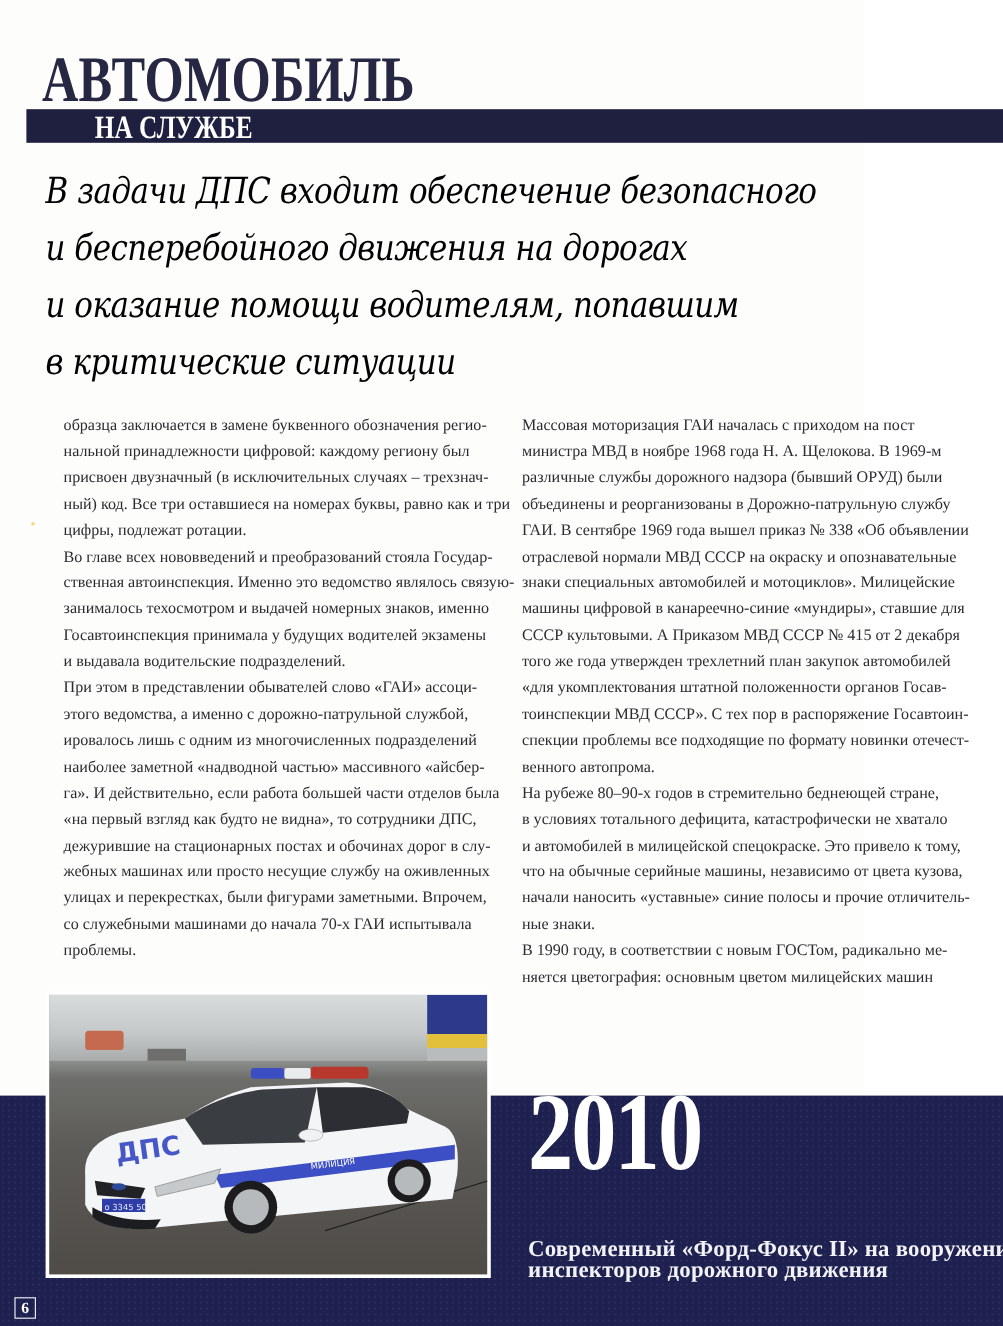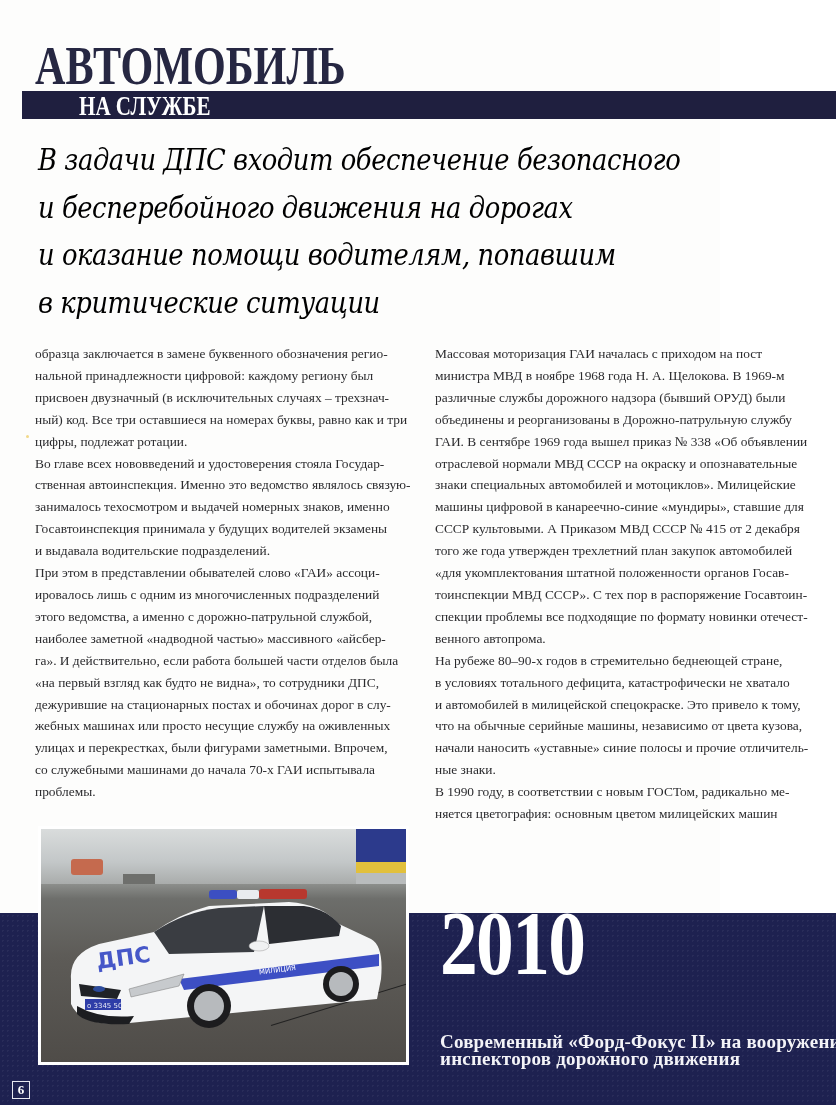--- a/index.html
+++ b/index.html
@@ -35,21 +35,21 @@
     letter-spacing: -0.5px;
   }
   .lead span { display: block; white-space: nowrap; transform: scaleX(0.86); transform-origin: left center; }
 
   
   .col {
     position: absolute; top: 343px;
     font-family: "Liberation Serif", serif; font-size: 13.4px; line-height: 21.9px;
     color: #2b2b2e;
   }
-  .col-left { left: 35px; width: 372px; }
+  .col-left { left: 53px; width: 372px; }
   .col-right { left: 435px; width: 380px; }
   .col .ln { display: block; white-space: nowrap; }
 
   .yellow-dot { position: absolute; left: 26px; top: 435px; width: 3px; height: 3px; background: #f2d98a; border-radius: 50%; }
 
   
   .band {
     position: absolute; left: 0; top: 913px; width: 836px; height: 192px;
     background: #1e2150;
     background-image: radial-gradient(rgba(255,255,255,0.05) 1px, transparent 1px);
@@ -125,28 +125,28 @@
   </div>
 
   <div class="yellow-dot"></div>
 
   <div class="col col-left">
     <span class="ln">образца заключается в замене буквенного обозначения регио-</span>
     <span class="ln">нальной принадлежности цифровой: каждому региону был</span>
     <span class="ln">присвоен двузначный (в исключительных случаях – трехзнач-</span>
     <span class="ln">ный) код. Все три оставшиеся на номерах буквы, равно как и три</span>
     <span class="ln">цифры, подлежат ротации.</span>
-    <span class="ln">Во главе всех нововведений и удостоверения стояла Государ-</span>
+    <span class="ln">Во главе всех нововведений и преобразований стояла Государ-</span>
     <span class="ln">ственная автоинспекция. Именно это ведомство являлось связую-</span>
     <span class="ln">занималось техосмотром и выдачей номерных знаков, именно</span>
     <span class="ln">Госавтоинспекция принимала у будущих водителей экзамены</span>
     <span class="ln">и выдавала водительские подразделений.</span>
     <span class="ln">При этом в представлении обывателей слово «ГАИ» ассоци-</span>
+    <span class="ln">этого ведомства, а именно с дорожно-патрульной службой,</span>
     <span class="ln">ировалось лишь с одним из многочисленных подразделений</span>
-    <span class="ln">этого ведомства, а именно с дорожно-патрульной службой,</span>
     <span class="ln">наиболее заметной «надводной частью» массивного «айсбер-</span>
     <span class="ln">га». И действительно, если работа большей части отделов была</span>
     <span class="ln">«на первый взгляд как будто не видна», то сотрудники ДПС,</span>
     <span class="ln">дежурившие на стационарных постах и обочинах дорог в слу-</span>
     <span class="ln">жебных машинах или просто несущие службу на оживленных</span>
     <span class="ln">улицах и перекрестках, были фигурами заметными. Впрочем,</span>
     <span class="ln">со служебными машинами до начала 70-х ГАИ испытывала</span>
     <span class="ln">проблемы.</span>
   </div>
 

